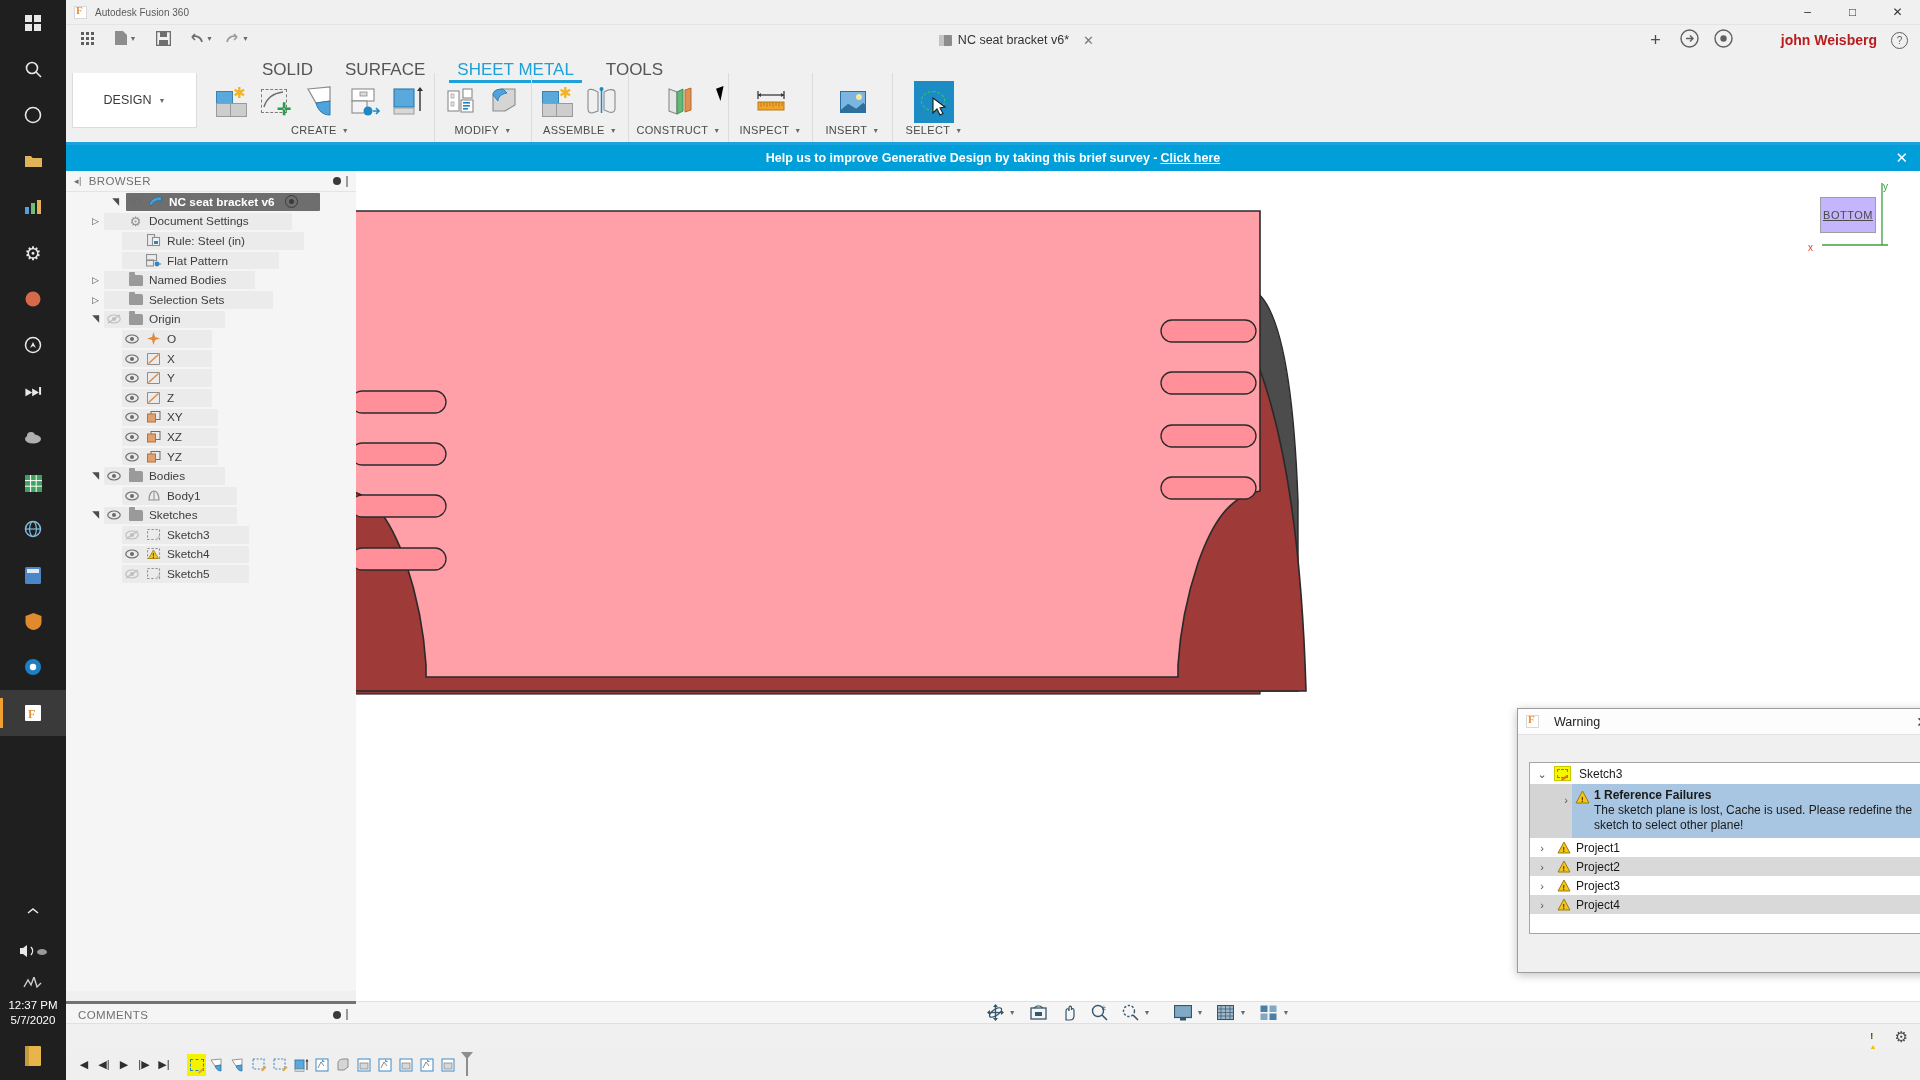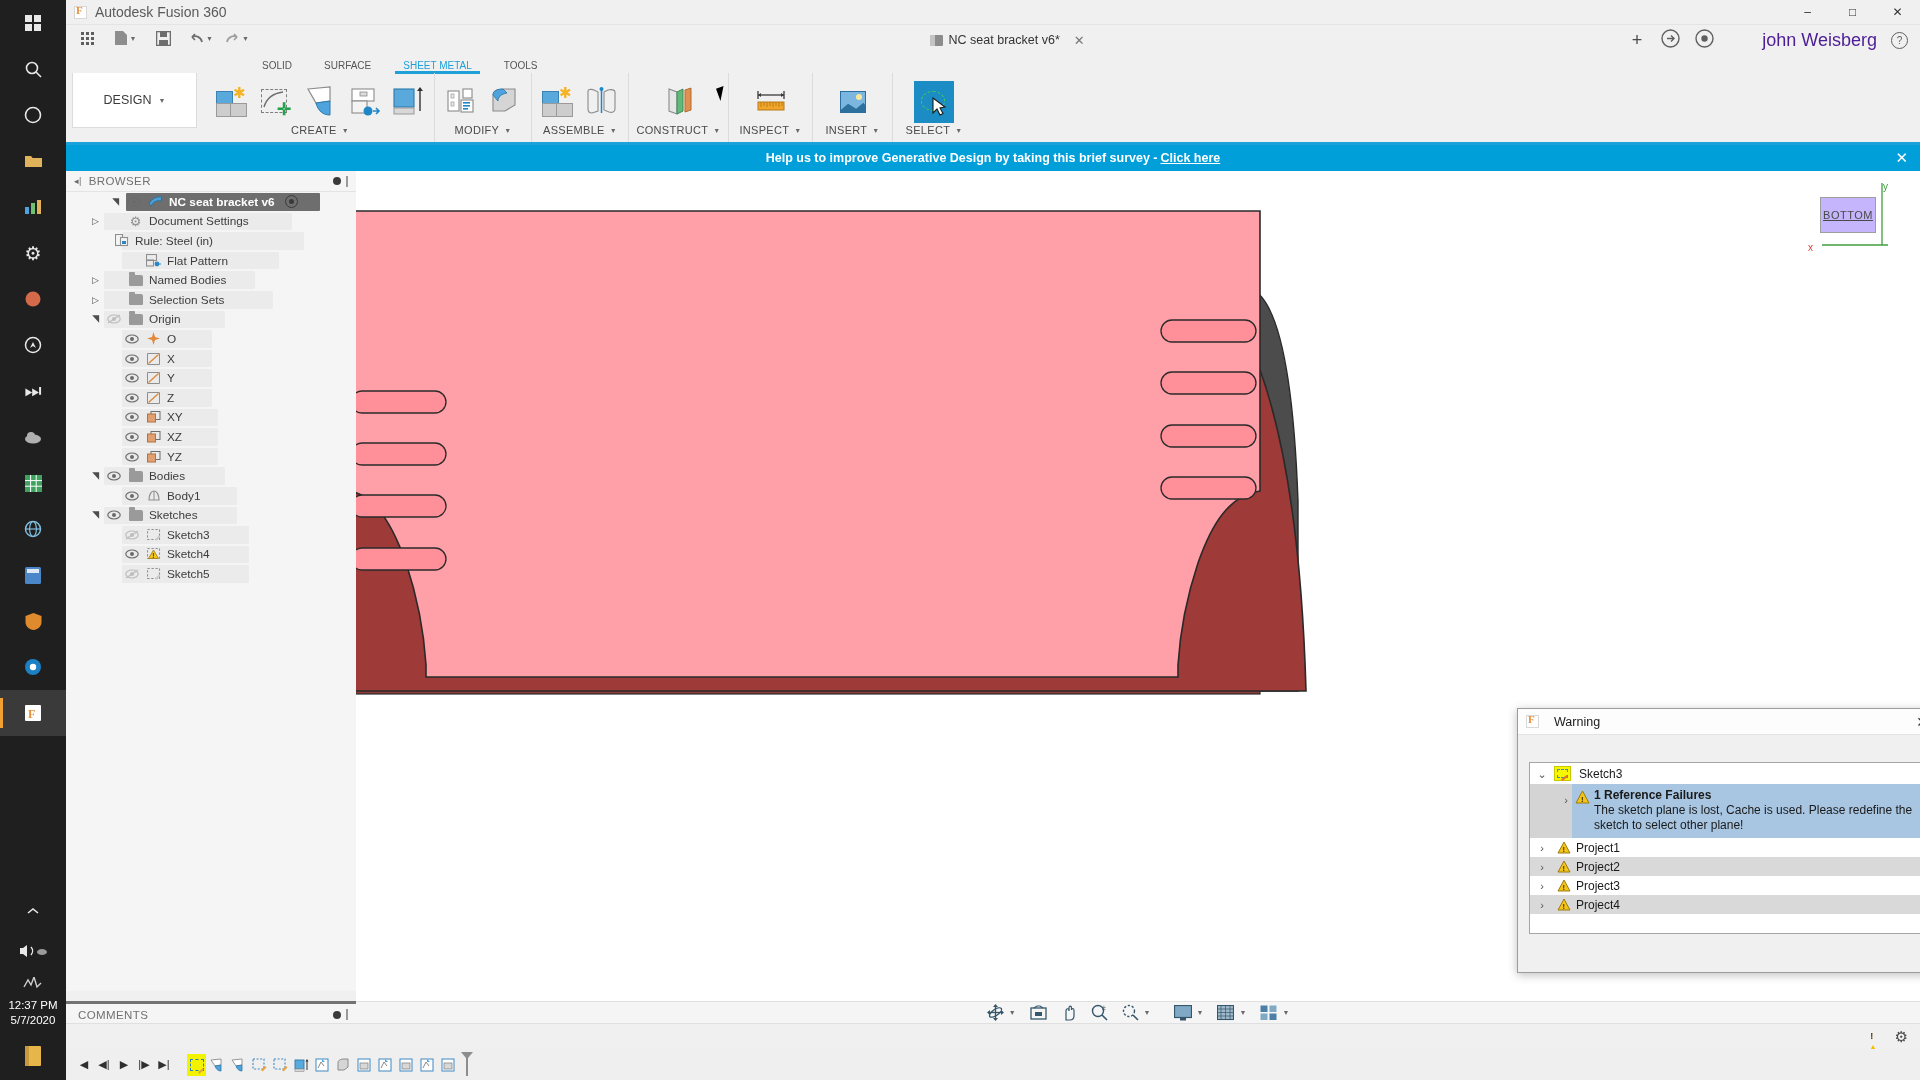--- a/index.html
+++ b/index.html
@@ -39,21 +39,21 @@
     border-bottom: 1px solid #e4e4e4;
   }
   .fusion-logo {
     width: 13px; height: 13px; margin-left: 8px; margin-right: 8px;
     background: #fff; border: 1px solid #d8d8d8; position: relative; flex: none;
   }
   .fusion-logo::after {
     content: "F"; position: absolute; left: 1px; top: -3px; font-size: 11px;
     color: #e8903a; font-weight: bold; font-family: "Liberation Serif", serif;
   }
-  #titlebar .app-name { font-size: 14px; color: #5a5a5a; }
+  #titlebar .app-name { font-size: 10px; color: #5a5a5a; }
   #titlebar .win-btns { margin-left: auto; display: flex; }
   #titlebar .win-btn {
     width: 45px; height: 25px; display: flex; align-items: center; justify-content: center;
     font-size: 12px; color: #333;
   }
 
   
   #qab {
     position: absolute; left: 66px; top: 25px; width: 1854px; height: 30px;
     background: #f0f0f0; display: flex; 
@@ -77,30 +77,30 @@
   }
   .doc-tab-icon::after {
     content:""; position:absolute; left:0; top:0; width:5px; height:11px; background:#c4c4c4;
   }
   #qab .tab-x { font-size: 13px; color: #777; margin-left: 14px; }
   #qab .right-cluster { display: flex; align-items: center; gap: 14px; padding-right: 12px; }
   .circle-ico {
     width: 17px; height: 17px; border: 1.4px solid #5f5f5f; border-radius: 50%;
     display:flex; align-items:center; justify-content:center; font-size: 10px; color:#5f5f5f;
   }
-  #qab .user { font-size: 18px; color: #4c1d95; }
+  #qab .user { font-size: 14px; color: #b91c1c; font-weight: bold; }
 
   
   #ribbon {
     position: absolute; left: 66px; top: 55px; width: 1854px; height: 90px;
     background: #f0f0f0;
   }
   .ws-tabs { position: absolute; left: 180px; top: 0; display: flex; gap: 0; }
   .ws-tab {
-    padding: 5px 16px 3px; font-size: 10px; color: #555; position: relative; text-align: right;
+    padding: 5px 16px 3px; font-size: 17px; color: #555; position: relative; text-align: right;
   }
   .ws-tab.active { color: #1da1d8; }
   .ws-tab.active::after {
     content: ""; position: absolute; left: 8px; right: 8px; bottom: 0; height: 3px; background: #1da1d8;
   }
   .design-dd {
     position: absolute; left: 6px; top: 18px; width: 125px; height: 55px;
     background: #fff; border: 1px solid #dcdcdc; border-top: none;
     display: flex; align-items: center; justify-content: center; gap: 5px;
     font-size: 12.5px; color: #3a3a3a;
@@ -759,21 +759,21 @@
         </div>
         <div class="tnode" style="padding-left: 40px;">
           <span class="row-bg" style="left: 38px; width: 187.7px;"></span>
           <span class="tri closed" style="margin-left: -16px;"></span>
           <span class="eye"></span>
           <span class="ticon">
             <span style="font-size:13px;color:#8f8f8f;line-height:1">⚙</span>
           </span>
           <span class="tlabel">Document Settings</span>
         </div>
-        <div class="tnode" style="padding-left: 26px;">
+        <div class="tnode" style="padding-left: 58px;">
           <span class="row-bg" style="left: 56px; width: 181.6px;"></span>
           <span class="tri " style="margin-left: -16px;"></span>
           <span class="eye"></span>
           <span class="ticon">
             <svg width="14" height="13">
               <rect x="0.5" y="0.5" width="7" height="11" fill="none" stroke="#8f8f8f" stroke-width="1.1"></rect>
               <rect x="5.5" y="3.5" width="7" height="8" fill="#f2f2f2" stroke="#8f8f8f" stroke-width="1.1"></rect>
               <rect x="7" y="7" width="4" height="3" fill="#2b86c8"></rect>
             </svg>
           </span>

